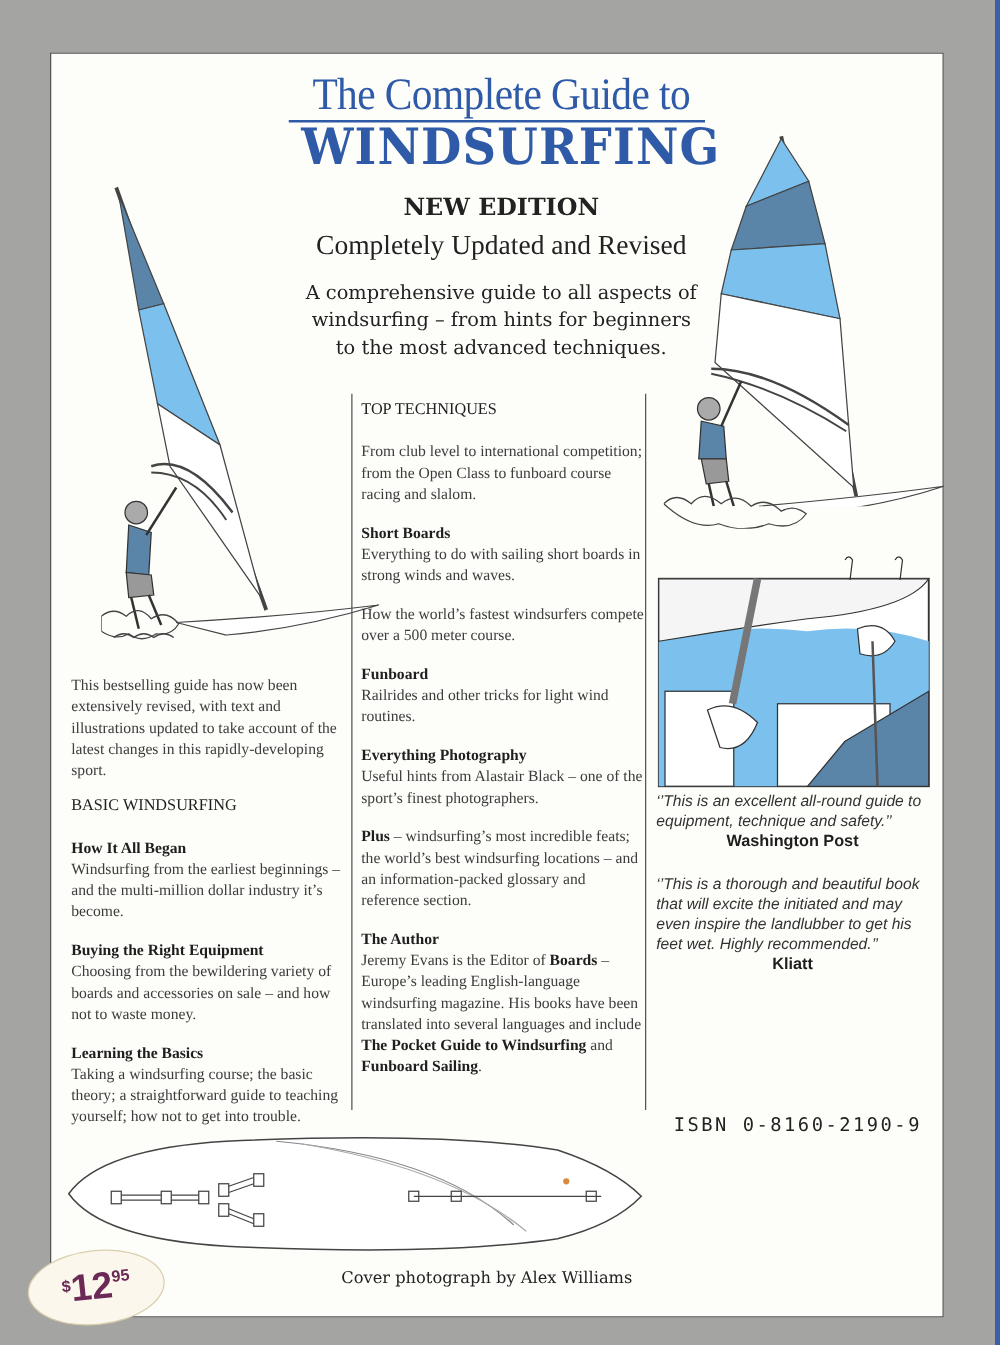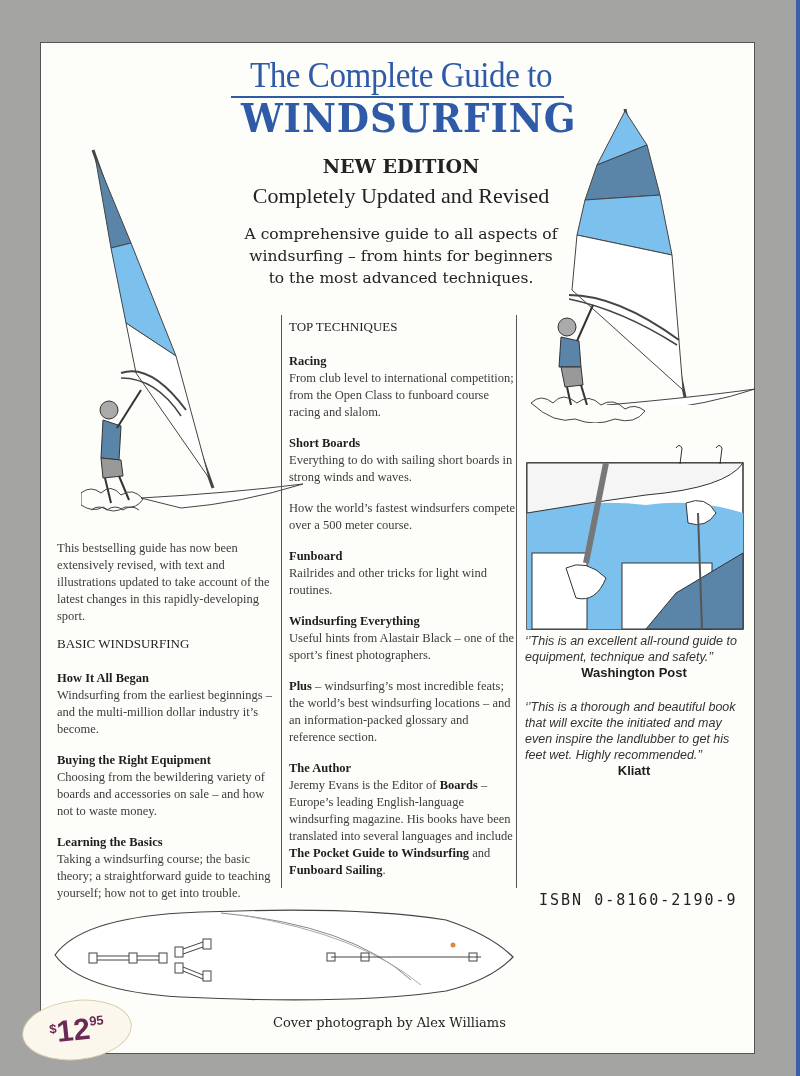--- a/index.html
+++ b/index.html
@@ -172,36 +172,35 @@
       <div>Taking a windsurfing course; the basic theory; a straightforward guide to teaching yourself; how not to get into trouble.</div>
     </div>
   </div>
 
   <div class="abs vline" style="left:240px; top:272px; height:573px;"></div>
   <div class="abs vline" style="left:475px; top:272px; height:573px;"></div>
 
   <div class="abs col top-tech">
     <div class="sect">TOP TECHNIQUES</div>
     <div class="item">
-      <div class="head">Racing</div>
       <div>From club level to international competition; from the Open Class to funboard course racing and slalom.</div>
     </div>
     <div class="item">
       <div class="head">Short Boards</div>
       <div>Everything to do with sailing short boards in strong winds and waves.</div>
     </div>
     <div class="item">
       <div>How the world’s fastest windsurfers compete over a 500 meter course.</div>
     </div>
     <div class="item">
       <div class="head">Funboard</div>
       <div>Railrides and other tricks for light wind routines.</div>
     </div>
     <div class="item">
-      <div class="head">Windsurfing Everything</div>
+      <div class="head">Everything Photography</div>
       <div>Useful hints from Alastair Black – one of the sport’s finest photographers.</div>
     </div>
     <div class="item"><b>Plus</b><span> – windsurfing’s most incredible feats; the world’s best windsurfing locations – and an information-packed glossary and reference section.</span></div>
     <div class="item">
       <div class="head">The Author</div>
       <div><span>Jeremy Evans is the Editor of </span><b>Boards</b><span> – Europe’s leading English-language windsurfing magazine. His books have been translated into several languages and include </span><b>The Pocket Guide to Windsurfing</b><span> and </span><b>Funboard Sailing</b><span>.</span></div>
     </div>
   </div>
 
   <div class="abs quotes">

